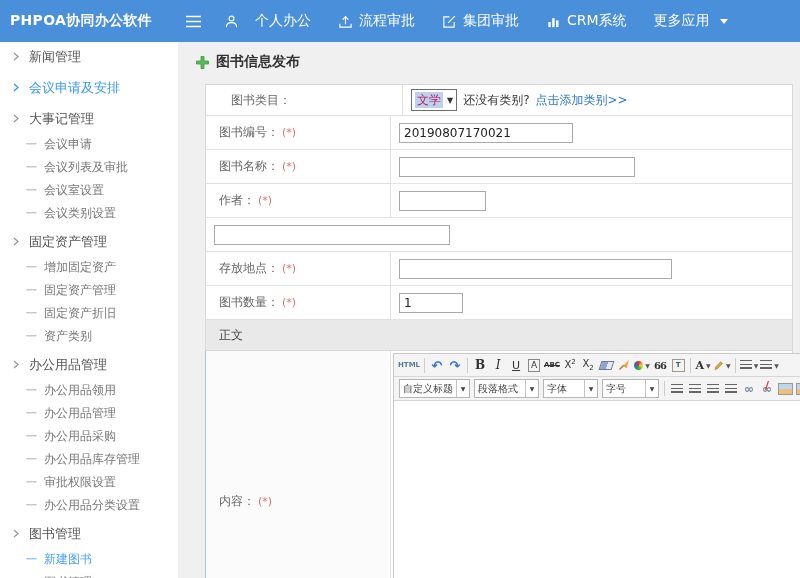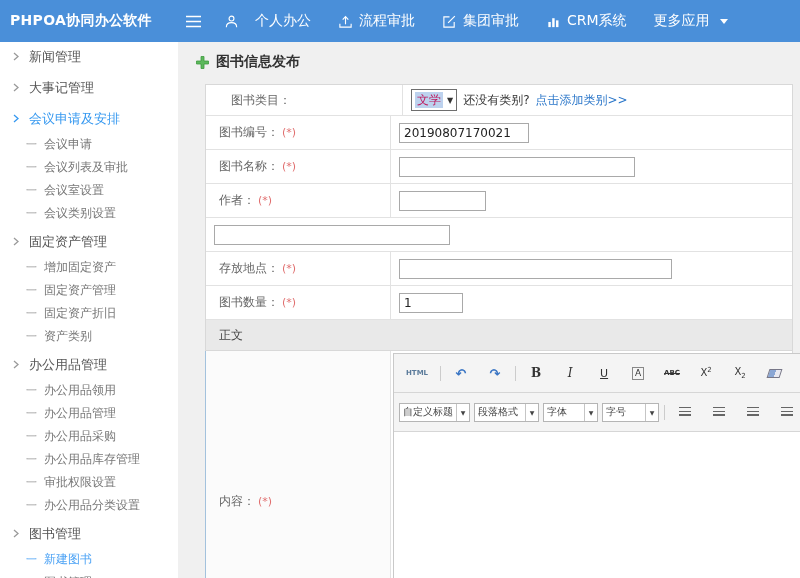--- a/index.html
+++ b/index.html
@@ -30,41 +30,41 @@
   
   .main{position:absolute;left:178px;top:42px;right:0;bottom:0;background:#f0f0f0;overflow:hidden;}
   .page-title{display:flex;align-items:center;gap:7px;margin:11px 0 0 18px;font-size:14px;font-weight:bold;color:#333;}
   .form{margin:13px 0 0 27px;width:588px;background:#fff;border:1px solid #d8d8d8;box-sizing:border-box;}
   .frow{display:flex;align-items:stretch;border-bottom:1px solid #e2e2e2;min-height:33px;}
   .frow.first{min-height:26px;padding-left:12px;}
   .fl{width:185px;flex:0 0 185px;display:flex;align-items:center;padding-left:13px;box-sizing:border-box;border-right:1px solid #e2e2e2;font-size:12px;color:#666;white-space:nowrap;}
   .fv{flex:1;display:flex;align-items:center;padding:4px 8px;gap:6px;font-size:12px;color:#333;}
   .req{color:#e06e6e;margin-left:3px;font-size:11px;}
   input.txt{height:20px;border:1px solid #a9a9a9;font-size:12px;padding:1px 4px;box-sizing:border-box;background:#fff;color:#222;font-family:inherit;}
-  .w-no{width:130px}.w-name{width:236px}.w-author{width:87px}.w-pub{width:236px}.w-loc{width:273px}.w-qty{width:64px}
+  .w-no{width:174px}.w-name{width:236px}.w-author{width:87px}.w-pub{width:236px}.w-loc{width:273px}.w-qty{width:64px}
   .hint{color:#555;margin-left:8px;}
   .section-row{background:#e9e9e9;border-bottom:1px solid #d8d8d8;height:30px;display:flex;align-items:center;padding-left:13px;font-size:12px;color:#444;}
 
   
   .cat-select{display:inline-flex;align-items:center;height:20px;border:1px solid #6e6e6e;background:#fff;padding:0 3px;cursor:pointer;}
   .cat-select .val{background:#bdd2ee;color:#be185d;font-size:12px;padding:0 2px;line-height:16px;}
   .cat-select .car{font-size:8px;color:#333;margin-left:4px;}
   .nc-text{color:#333;}
   .addlink{color:#2a76c9;text-decoration:none;cursor:pointer;}
 
   
   .editor-row{display:flex;align-items:stretch;height:300px;position:relative;}
   .editor-row::before{content:"";position:absolute;left:-1px;top:0;bottom:0;width:1px;background:#a3c2dd;}
   .el{width:185px;flex:0 0 185px;display:flex;align-items:center;padding-left:13px;box-sizing:border-box;border-right:1px solid #e2e2e2;background:#fbfbfb;font-size:12px;color:#666;white-space:nowrap;}
   .ev{flex:1;padding:2px;box-sizing:border-box;}
   .editor{border:1px solid #c9c9c9;height:100%;box-sizing:border-box;display:flex;flex-direction:column;background:#fff;}
   .tb{background:#f4f4f4;border-bottom:1px solid #d6d6d6;padding:2px 3px;display:flex;align-items:center;flex-wrap:nowrap;overflow:hidden;}
   .ed-content{flex:1;background:#fff;outline:none;}
 
-  .tb-btn{display:inline-flex;align-items:center;justify-content:center;min-width:16px;height:18px;margin:8px;padding:0 1px;border-radius:2px;cursor:pointer;color:#333;}
+  .tb-btn{display:inline-flex;align-items:center;justify-content:center;min-width:16px;height:18px;margin:0;padding:0 1px;border-radius:2px;cursor:pointer;color:#333;}
   .tb-sep{width:1px;height:15px;background:#ccc;margin:0 3px;display:inline-block;}
   .tb-caret{font-size:6px;color:#555;margin-left:2px;}
 
   .i-html{font-size:7px;color:#5a7a9a;font-weight:bold;}
   .i-undo{color:#3b76c4;font-size:13px;font-weight:bold;line-height:1;}
   .i-b{font-family:"DejaVu Serif","Liberation Serif",serif;font-weight:bold;font-size:12px;}
   .i-i{font-family:"DejaVu Serif","Liberation Serif",serif;font-style:italic;font-size:12px;}
   .i-u{font-size:11px;text-decoration:underline;}
   .i-abox{border:1px solid #888;font-size:9px;line-height:11px;padding:0 2px;}
   .i-abc{font-size:7px;font-weight:bold;text-decoration:line-through;}
@@ -147,35 +147,35 @@
 <div class="sidebar">
   <div id="sb-menu">
       <div class="sb-group">
         <span class="chev">
           <svg width="8" height="9" viewBox="0 0 8 9">
             <path d="M2 1 L6 4.5 L2 8" fill="none" stroke="currentColor" stroke-width="1.3"></path>
           </svg>
         </span>
         <span>新闻管理</span>
       </div>
+      <div class="sb-group active">
+        <span class="chev">
+          <svg width="8" height="9" viewBox="0 0 8 9">
+            <path d="M2 1 L6 4.5 L2 8" fill="none" stroke="currentColor" stroke-width="1.3"></path>
+          </svg>
+        </span>
+        <span>会议申请及安排</span>
+      </div>
       <div class="sb-group">
         <span class="chev">
           <svg width="8" height="9" viewBox="0 0 8 9">
             <path d="M2 1 L6 4.5 L2 8" fill="none" stroke="currentColor" stroke-width="1.3"></path>
           </svg>
         </span>
         <span>大事记管理</span>
-      </div>
-      <div class="sb-group active">
-        <span class="chev">
-          <svg width="8" height="9" viewBox="0 0 8 9">
-            <path d="M2 1 L6 4.5 L2 8" fill="none" stroke="currentColor" stroke-width="1.3"></path>
-          </svg>
-        </span>
-        <span>会议申请及安排</span>
       </div>
       <div class="sb-item">
         <span class="dash">一</span>
         <span>会议申请</span>
       </div>
       <div class="sb-item">
         <span class="dash">一</span>
         <span>会议列表及审批</span>
       </div>
       <div class="sb-item">

